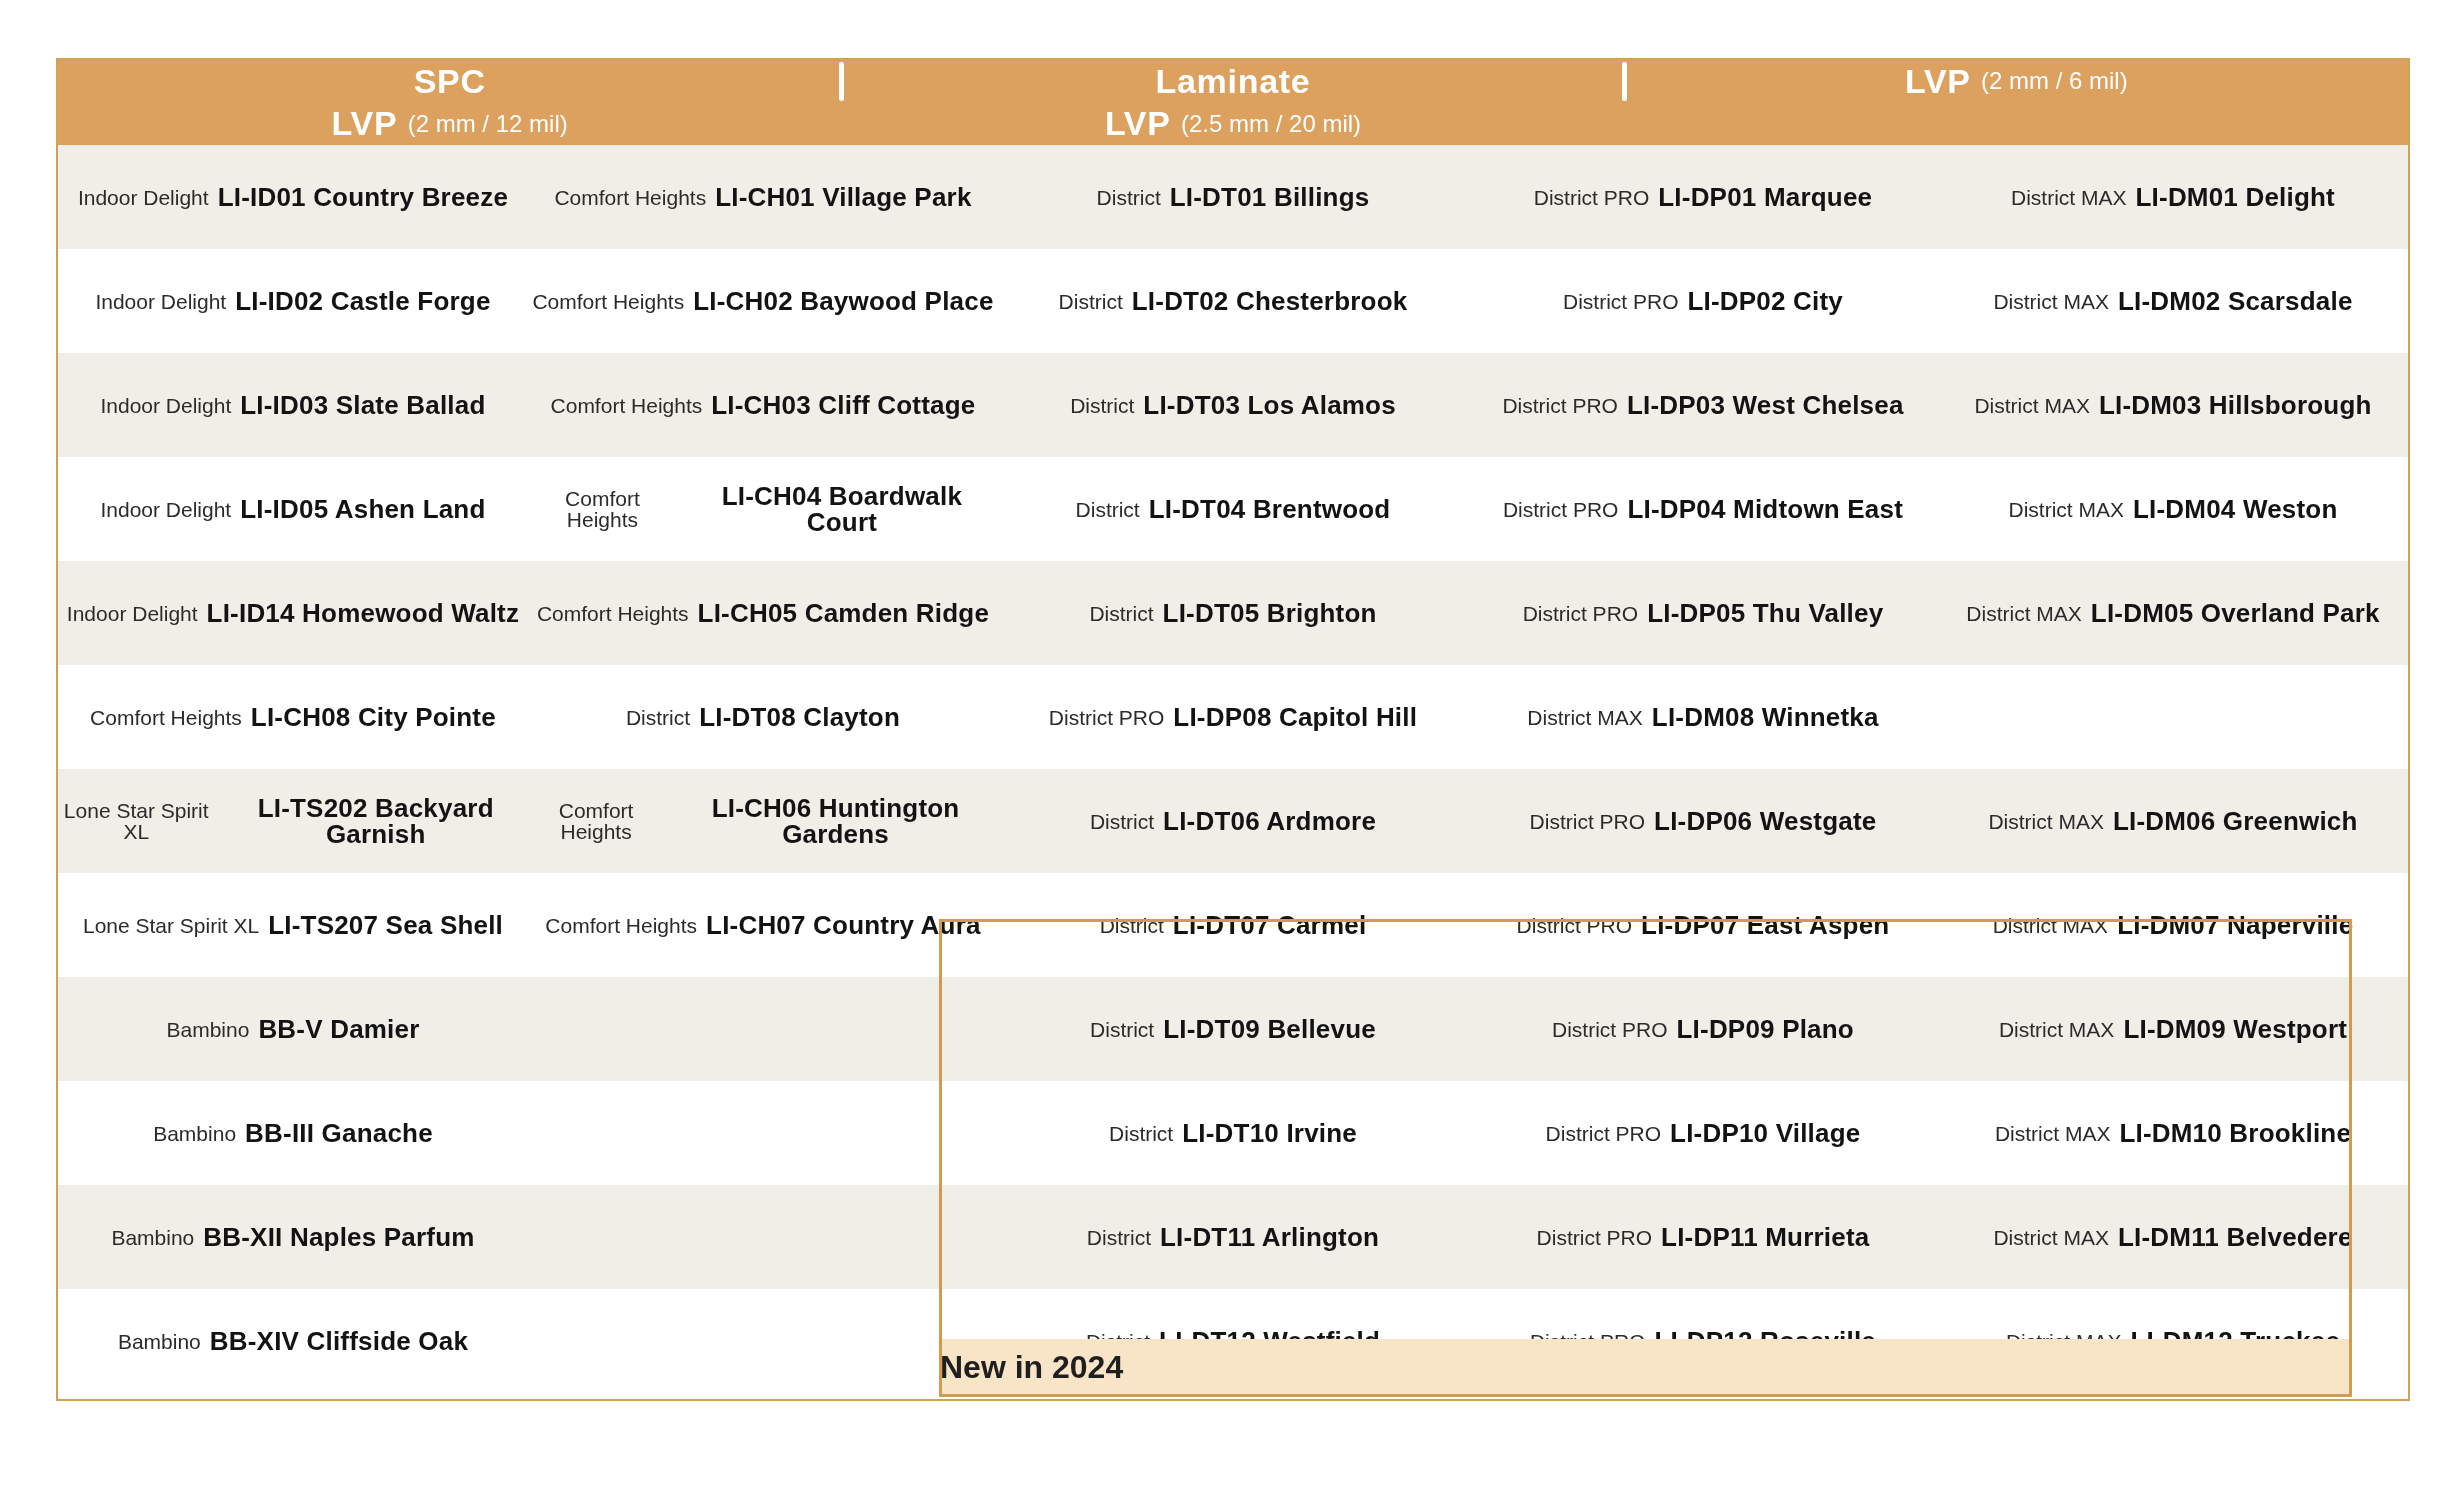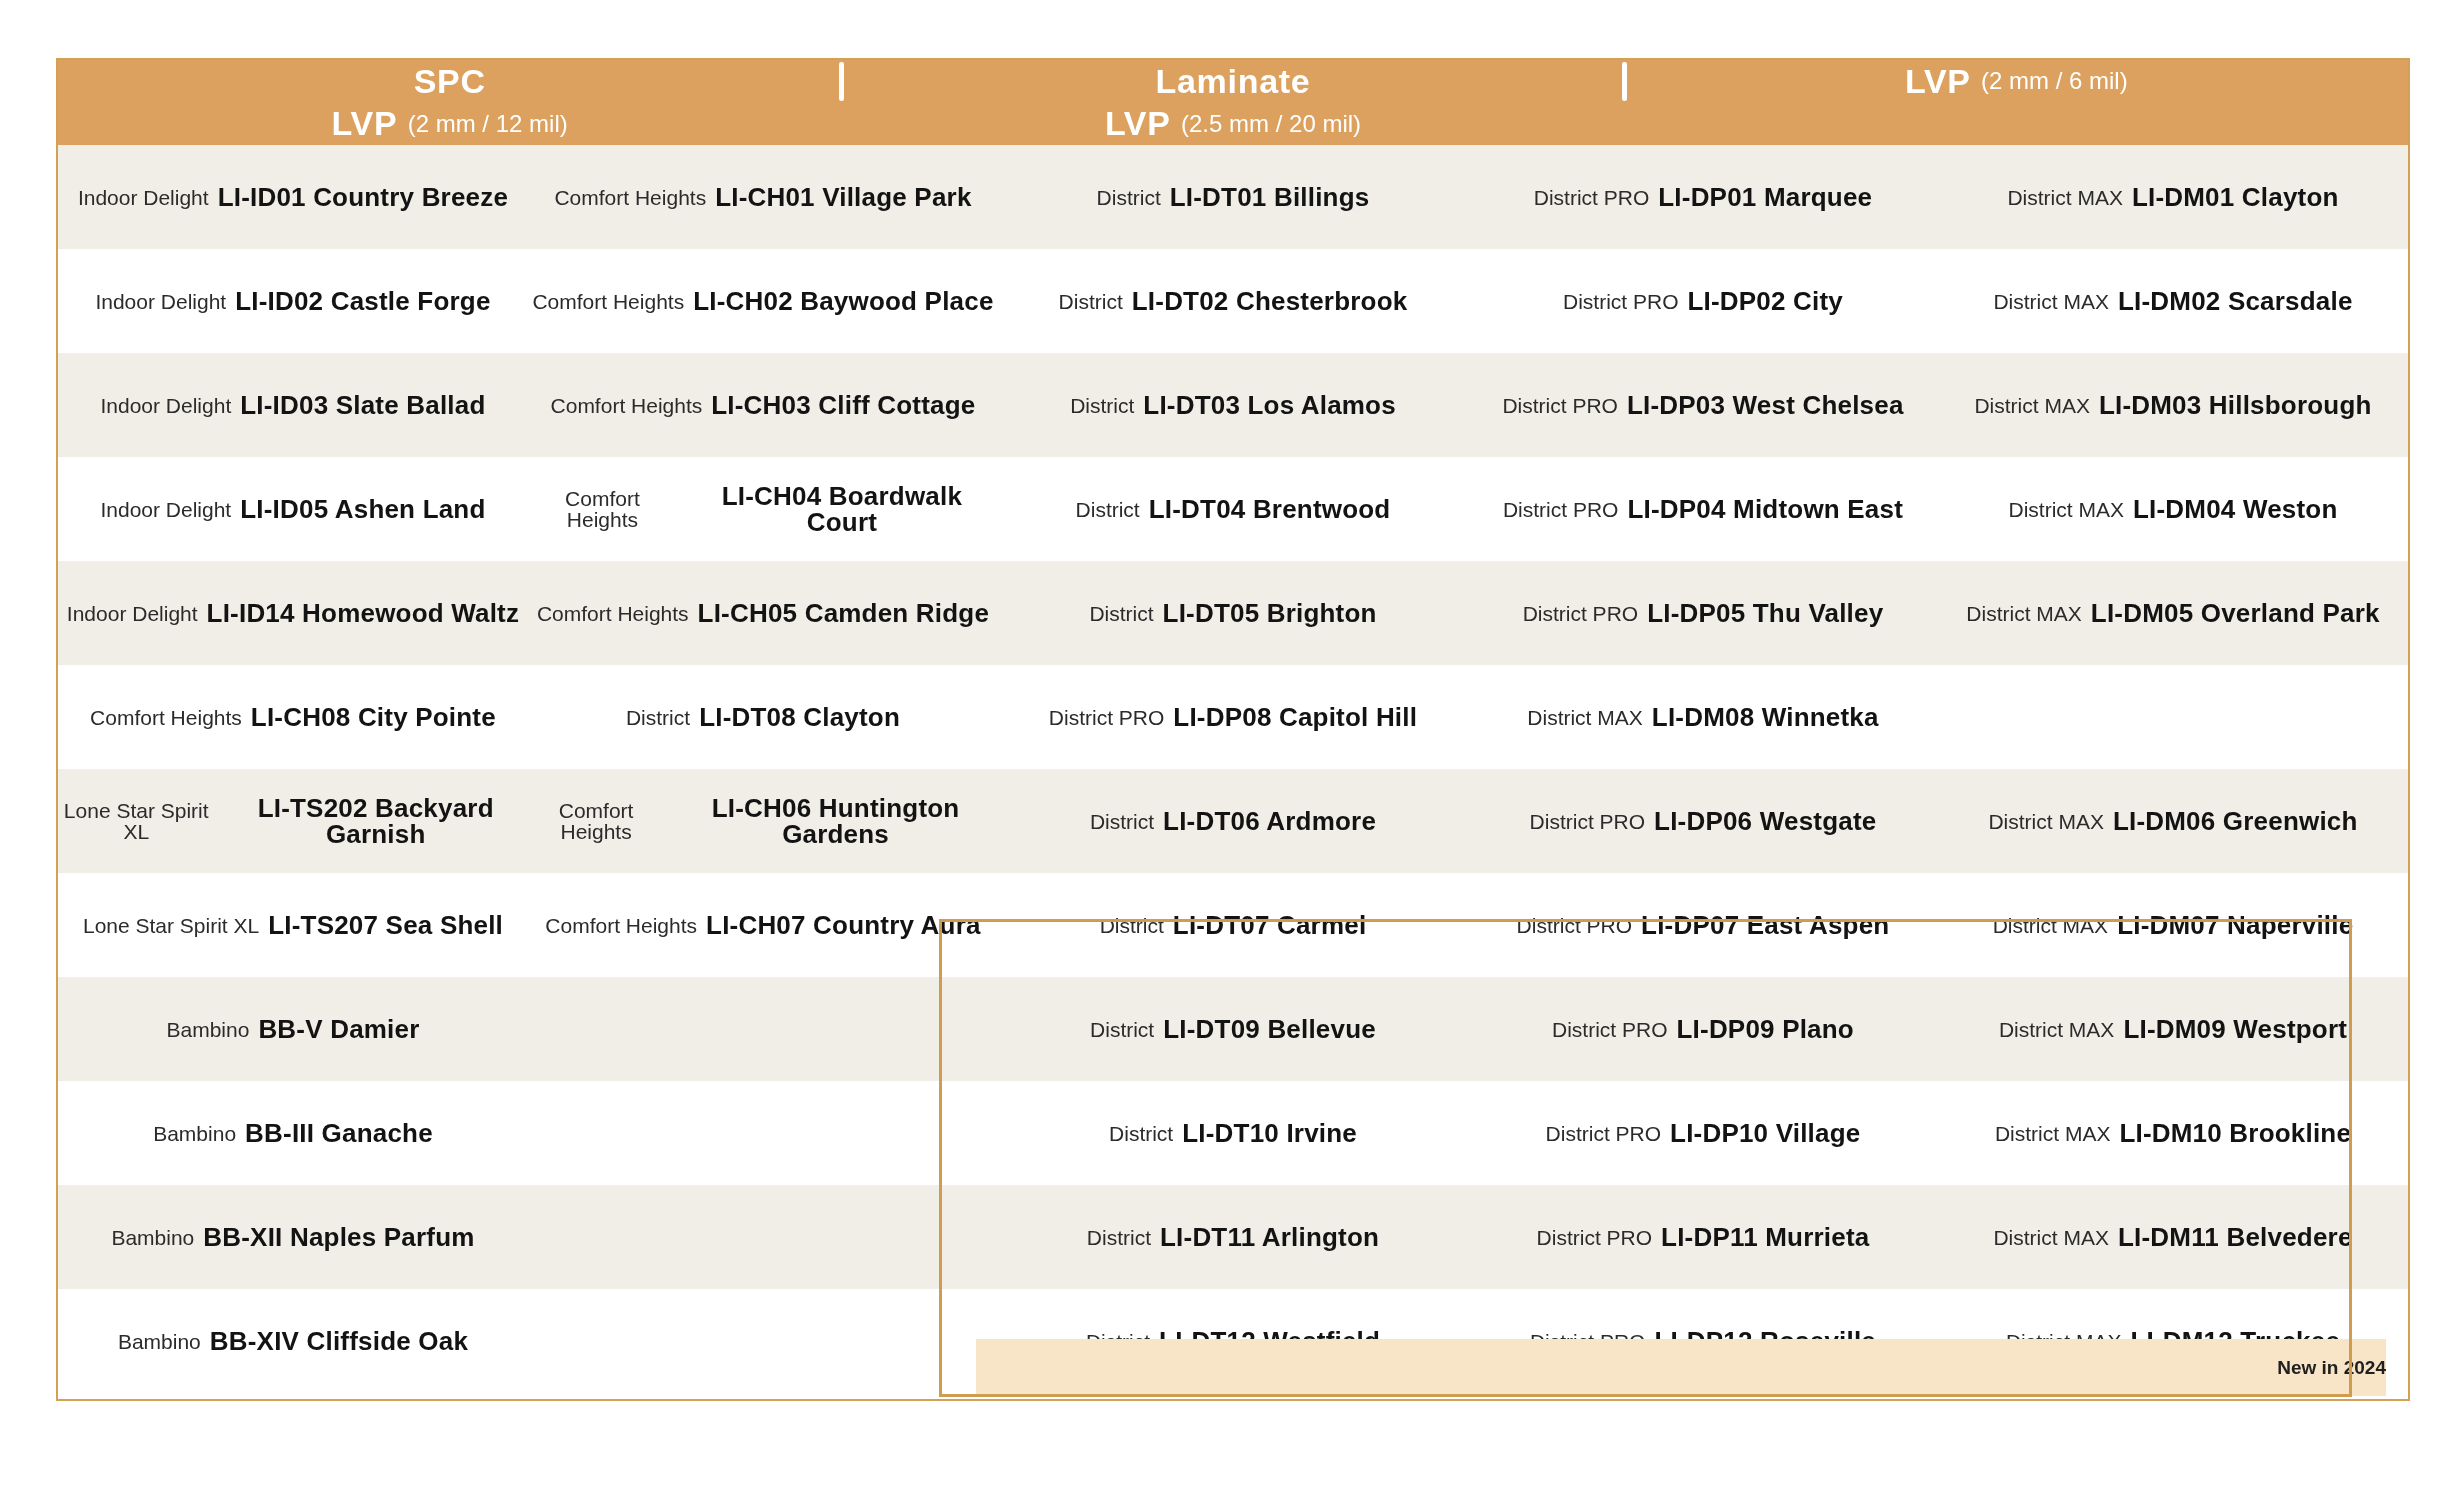--- a/index.html
+++ b/index.html
@@ -86,29 +86,29 @@
   .product {
     font-size: 26px;
     font-weight: 700;
     color: var(--product-text, #131313);
     line-height: 1;
     letter-spacing: 0.2px;
   }
   .collection:empty, .product:empty { display: none; }
   .footer-bar {
     position: absolute;
-    left: 976px;
+    left: 940px;
     top: 1339px;
     width: 1410px;
     height: 57px;
     background: var(--footer-bg, #F8E4C6);
     display: flex;
     align-items: center;
-    justify-content: flex-end;
-    font-size: 19px;
+    justify-content: flex-start;
+    font-size: 32px;
     font-weight: 700;
     color: var(--footer-text, #1F1F1F);
   }
   .new-box-outline {
     position: absolute;
     left: 939px;
     top: 919px;
     width: 1413px;
     height: 478px;
     border: 3.7px solid var(--box-border, #D09C50);
@@ -159,21 +159,21 @@
     <div class="cell">
       <span class="collection">District</span>
       <span class="product">LI-DT01 Billings</span>
     </div>
     <div class="cell">
       <span class="collection">District PRO</span>
       <span class="product">LI-DP01 Marquee</span>
     </div>
     <div class="cell">
       <span class="collection">District MAX</span>
-      <span class="product">LI-DM01 Clayton</span>
+      <span class="product">LI-DM01 Delight</span>
     </div>
   </div>
 
   <div class="row even">
     <div class="cell">
       <span class="collection">Indoor Delight</span>
       <span class="product">LI-ID02 Castle Forge</span>
     </div>
     <div class="cell">
       <span class="collection">Comfort Heights</span>

